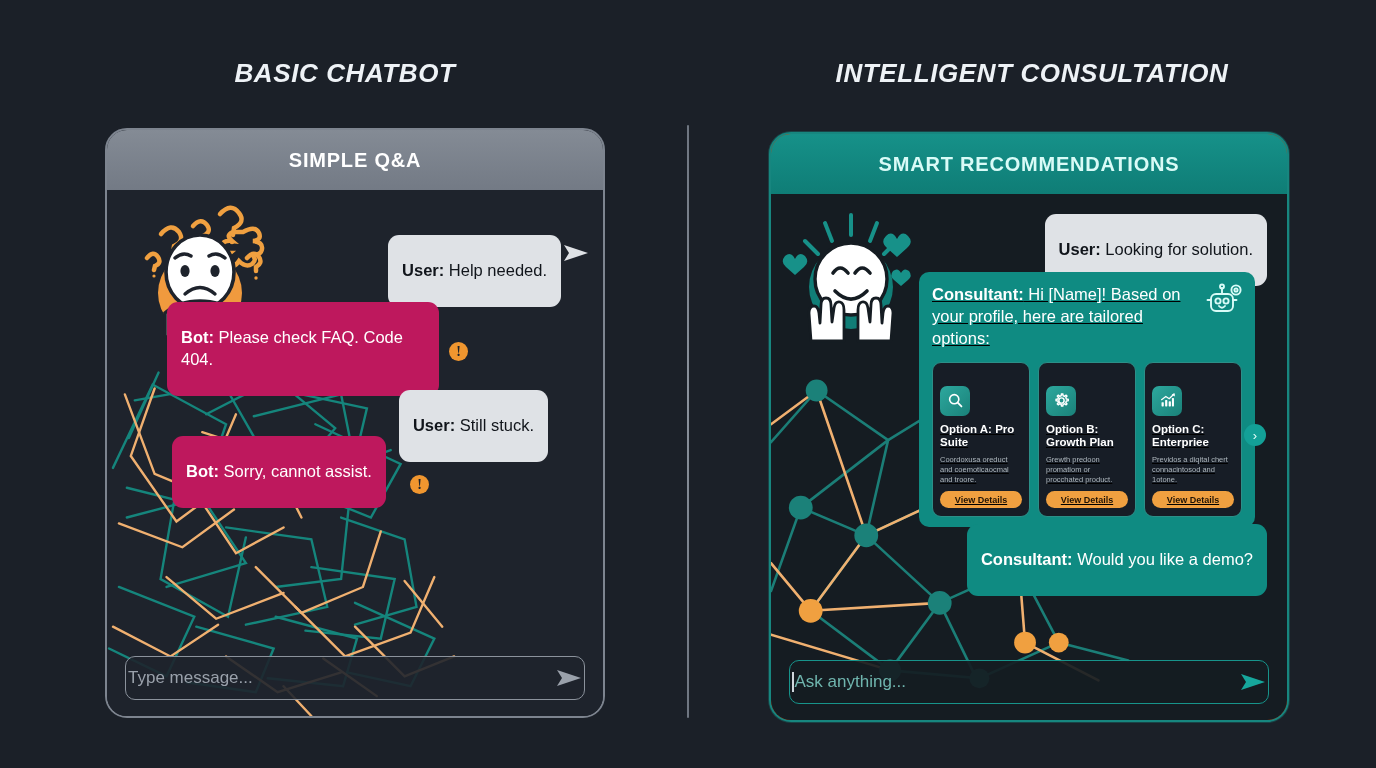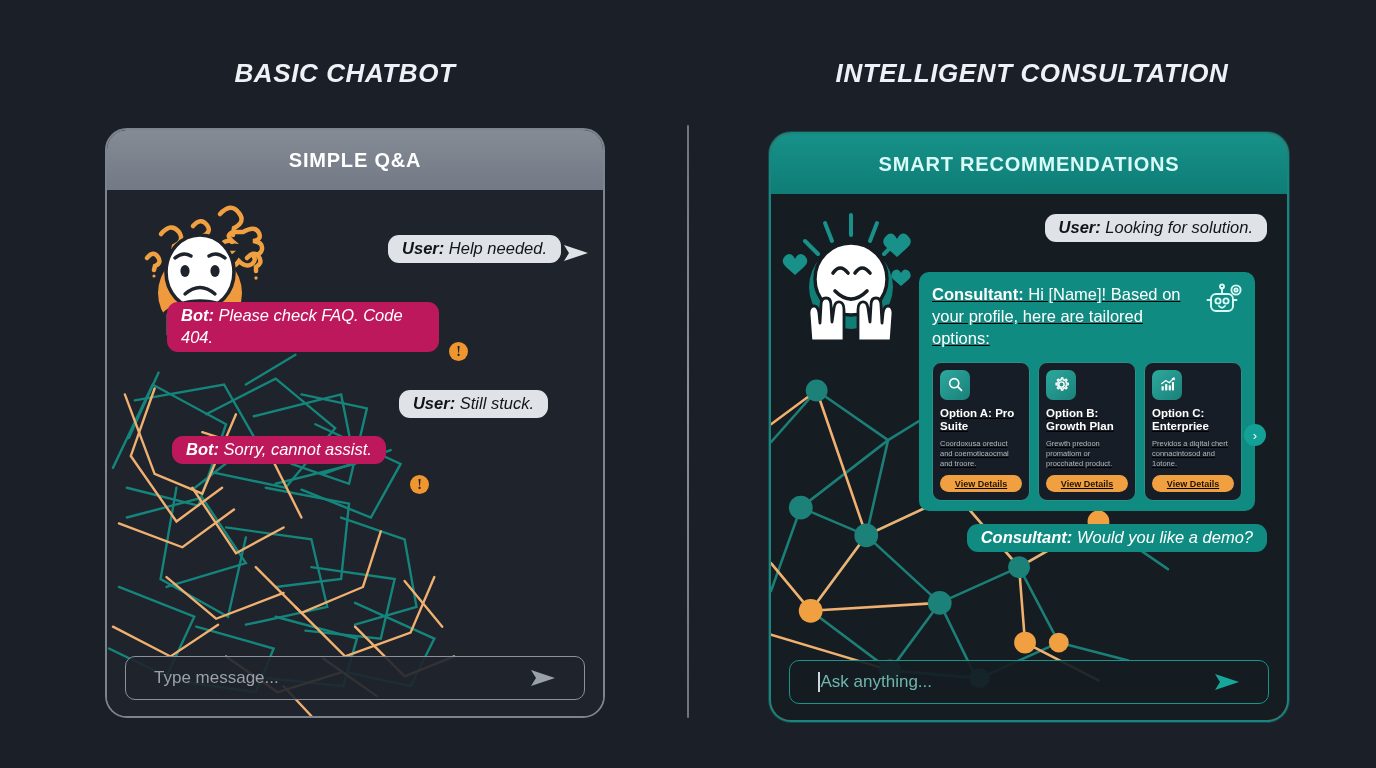--- a/index.html
+++ b/index.html
@@ -57,22 +57,22 @@
 
   .chat-layer { position: absolute; inset: 0; }
 
   
   .avatar { position: absolute; }
   #avatar-sad   { left: 18px; top: 8px; width: 150px; height: 150px; }
   #avatar-happy { left: 10px; top: 15px; width: 140px; height: 140px; }
 
   
   .bubble {
-    position: absolute; border-radius: 11px; padding: 3px 14px;
-    font-size: 16.5px; line-height: 1.32; font-style: italic;
+    position: absolute; border-radius: 11px; padding: 25px 14px;
+    font-size: 16.5px; line-height: 1.32;
   }
   .bubble b { font-weight: bold; }
   .bubble-user-grey { background: #dfe2e6; color: #11151b; }
   .bubble-bot-grey  { background: #be185d; color: #ffffff; }
   .bubble-teal      { background: #0f8b82; color: #ffffff; }
 
   #b-help   { right: 42px; top: 45px; }
   #b-faq    { left: 60px; top: 112px; width: 272px; }
   #b-stuck  { right: 55px; top: 200px; margin-left: 20px; }
   #b-sorry  { left: 65px; top: 246px; }
@@ -100,21 +100,21 @@
     position: absolute; left: 148px; top: 78px; width: 336px;
     background: #0f8b82; border-radius: 10px; padding: 12px 13px 10px 13px; text-decoration: underline;
   }
   #consult-text { font-size: 16.5px; line-height: 1.33; color: #ffffff; padding-right: 46px; }
   #consult-text b { font-weight: bold; }
   .robot-icon { position: absolute; right: 10px; top: 10px; width: 40px; height: 36px; color:#d9fbf7; }
 
   .cards-row { display: flex; gap: 8px; margin-top: 12px; }
   .opt-card {
     flex: 1; background: #171d26; border: 1px solid #2c8f88;
-    border-radius: 9px; padding: 7px 7px 8px 7px;
+    border-radius: 9px; padding: 23px 7px 8px 7px;
     display: flex; flex-direction: column;
   }
   .card-icon-box {
     width: 30px; height: 30px; border-radius: 7px;
     background: linear-gradient(135deg,#2da89e,#1a8179);
     display: flex; align-items: center; justify-content: center;
     color: #ffffff; margin-bottom: 7px;
   }
   .card-title {
     font-size: 11.5px; font-weight: bold; color: #ffffff;
@@ -138,21 +138,21 @@
     display: flex; align-items: center; justify-content: center;
     font-size: 13px; cursor: pointer;
   }
 
   .check-mark { color: #0d8a80; font-size: 19px; font-weight: bold; }
 
   
   .input-bar {
     position: absolute; left: 18px; right: 18px; bottom: 16px;
     height: 44px; border-radius: 10px;
-    display: flex; align-items: center; padding: 0 28px;
+    display: flex; align-items: center; padding: 0 2px;
   }
   #input-left  { border: 1.5px solid #8b929c; background: rgba(30,35,44,.9); }
   #input-right { border: 1.5px solid #17948b; background: rgba(21,28,34,.92); }
 
   .input-text { flex: 1; font-size: 17px; }
   #ph-left  { color: #9aa1ab; }
   #ph-right { color: #6fb5ae; }
   .caret {
     width: 1.5px; height: 20px; background: #cfd6dc; margin-right: 1px;
   }

